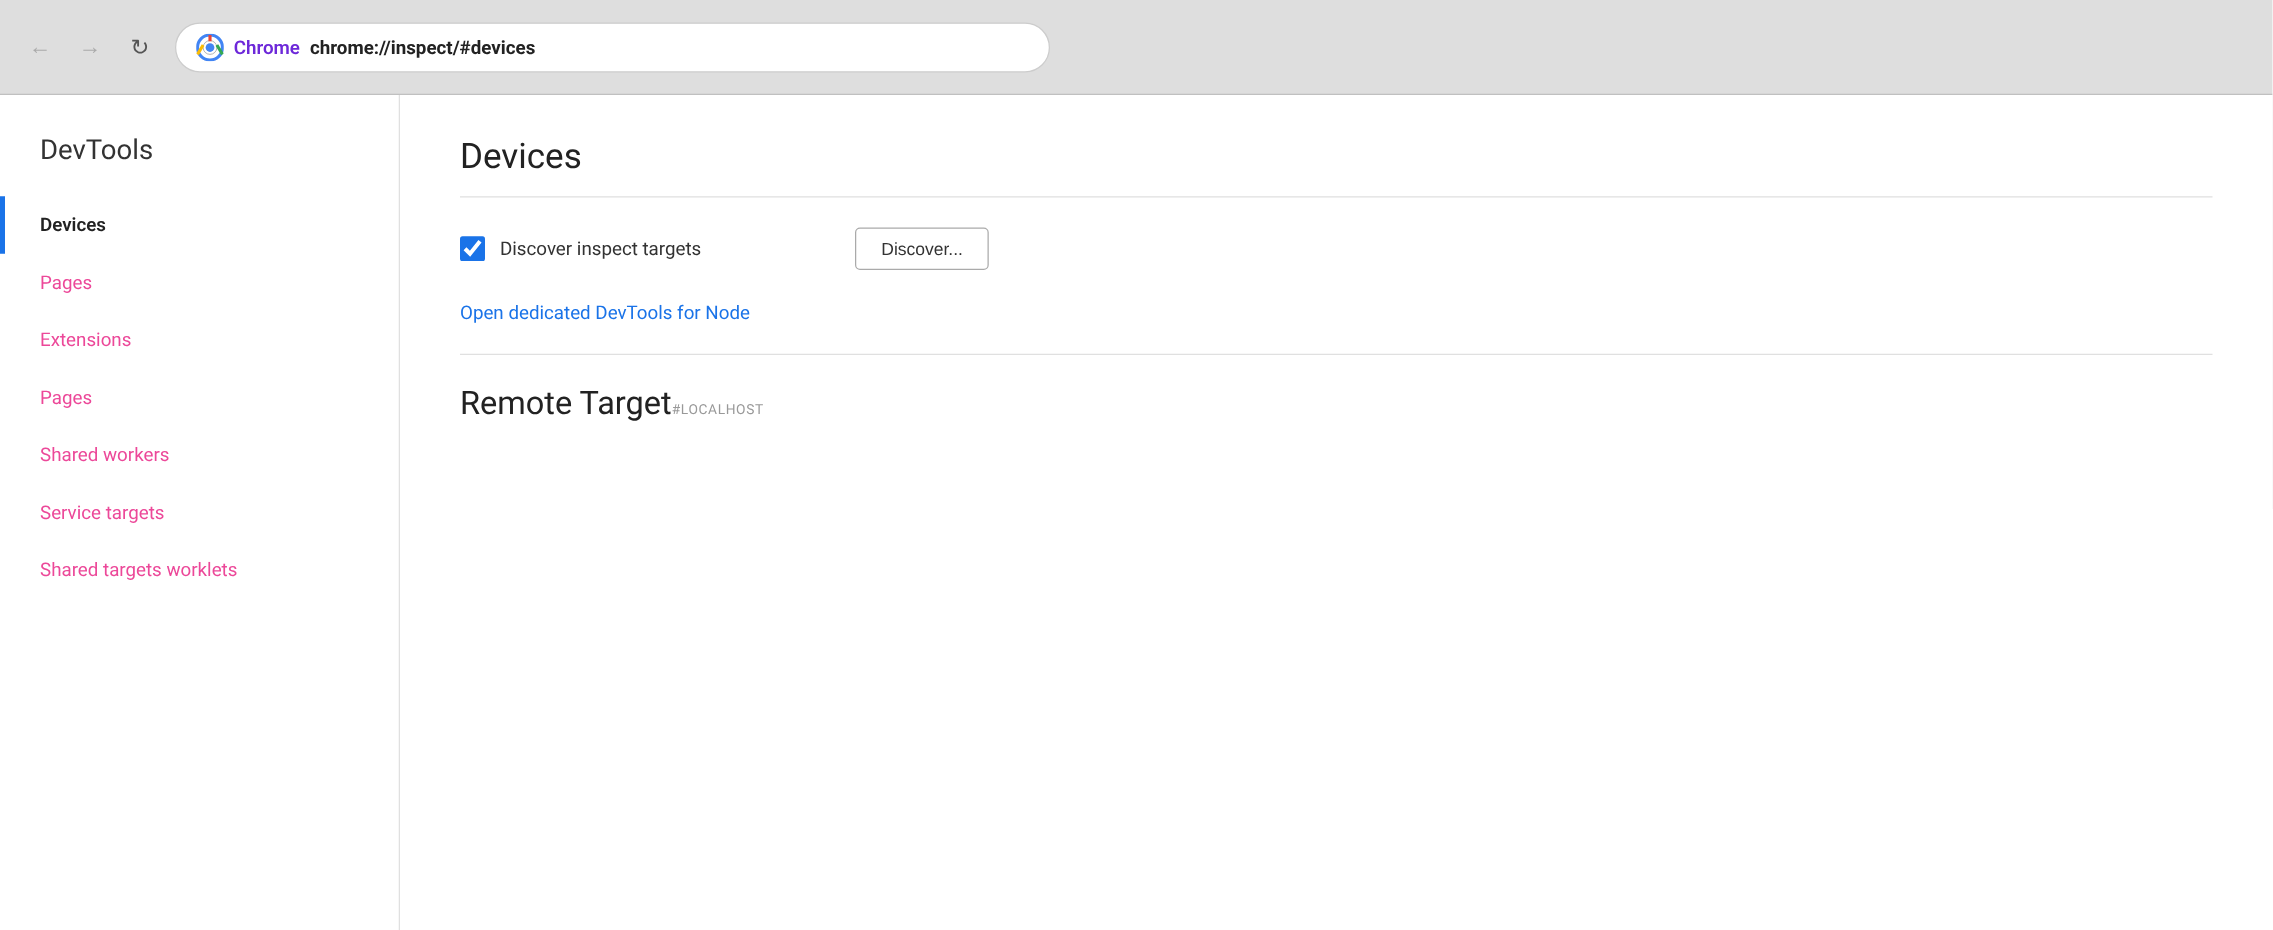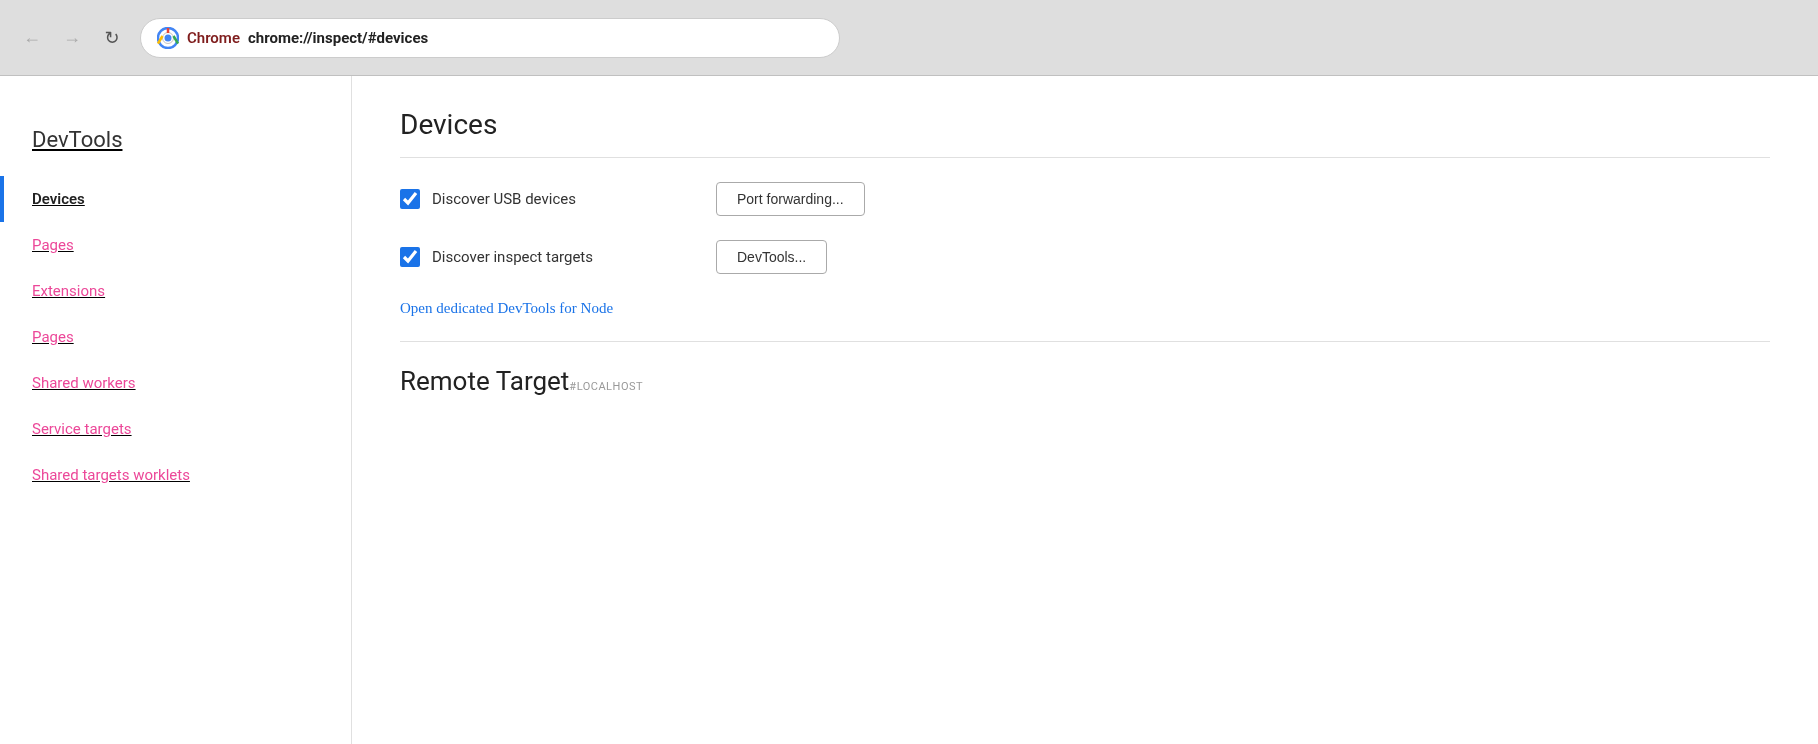--- a/index.html
+++ b/index.html
@@ -53,44 +53,43 @@
       flex: 1;
       max-width: 700px;
       border: 1px solid #ccc;
       height: 40px;
       gap: 8px;
     }
 
     .chrome-label {
       font-size: 15px;
       font-weight: 600;
-      color: #7f1d1d;
+      color: #6d28d9;
     }
 
     .address-text {
       font-size: 15px;
       color: #222;
       font-weight: bold;
     }
 
     
     .main-layout {
       display: flex;
       height: calc(744px - 76px);
       background: white;
     }
 
     
     .sidebar {
-      width: 352px;
+      width: 320px;
       flex-shrink: 0;
-      padding: 51px 0;
+      padding: 32px 0;
       border-right: 1px solid #e0e0e0;
       background: white;
-      text-decoration: underline;
     }
 
     .sidebar-title {
       font-size: 22px;
       font-weight: 400;
       color: #333;
       padding: 0 32px 24px 32px;
     }
 
     .sidebar-item {
@@ -178,21 +177,20 @@
       font-size: 14px;
       color: #333;
       cursor: pointer;
     }
 
     .node-link {
       color: #1a73e8;
       text-decoration: none;
       font-size: 15px;
       cursor: pointer;
-      font-family: Liberation Serif, serif;
     }
 
     .divider2 {
       border: none;
       border-top: 1px solid #e0e0e0;
       margin: 24px 0;
     }
 
     .remote-target-header {
       display: flex;
@@ -269,34 +267,27 @@
       <span>Shared targets worklets</span>
     </div>
   </div>
 
   <div class="content">
     <h1 class="content-title">Devices</h1>
     <hr class="divider">
 
     <div class="options-section">
 
-      <div class="option-row">
-        <div class="checkbox-container">
-          <input type="checkbox" class="checkbox" checked="" style="">
-          <label class="checkbox-label">Discover USB devices</label>
-        </div>
-        <button class="action-btn">Port forwarding...</button>
-      </div>
 
       <div class="option-row">
         <div class="checkbox-container">
           <input type="checkbox" class="checkbox" checked="" style="">
           <label class="checkbox-label">Discover inspect targets</label>
         </div>
-        <button class="action-btn">DevTools...</button>
+        <button class="action-btn">Discover...</button>
       </div>
     </div>
 
     <a class="node-link">Open dedicated DevTools for Node</a>
 
     <hr class="divider2">
 
     <div class="remote-target-header">
       <span class="remote-target-title">Remote Target</span>
       <span class="remote-target-sub">#LOCALHOST</span>

